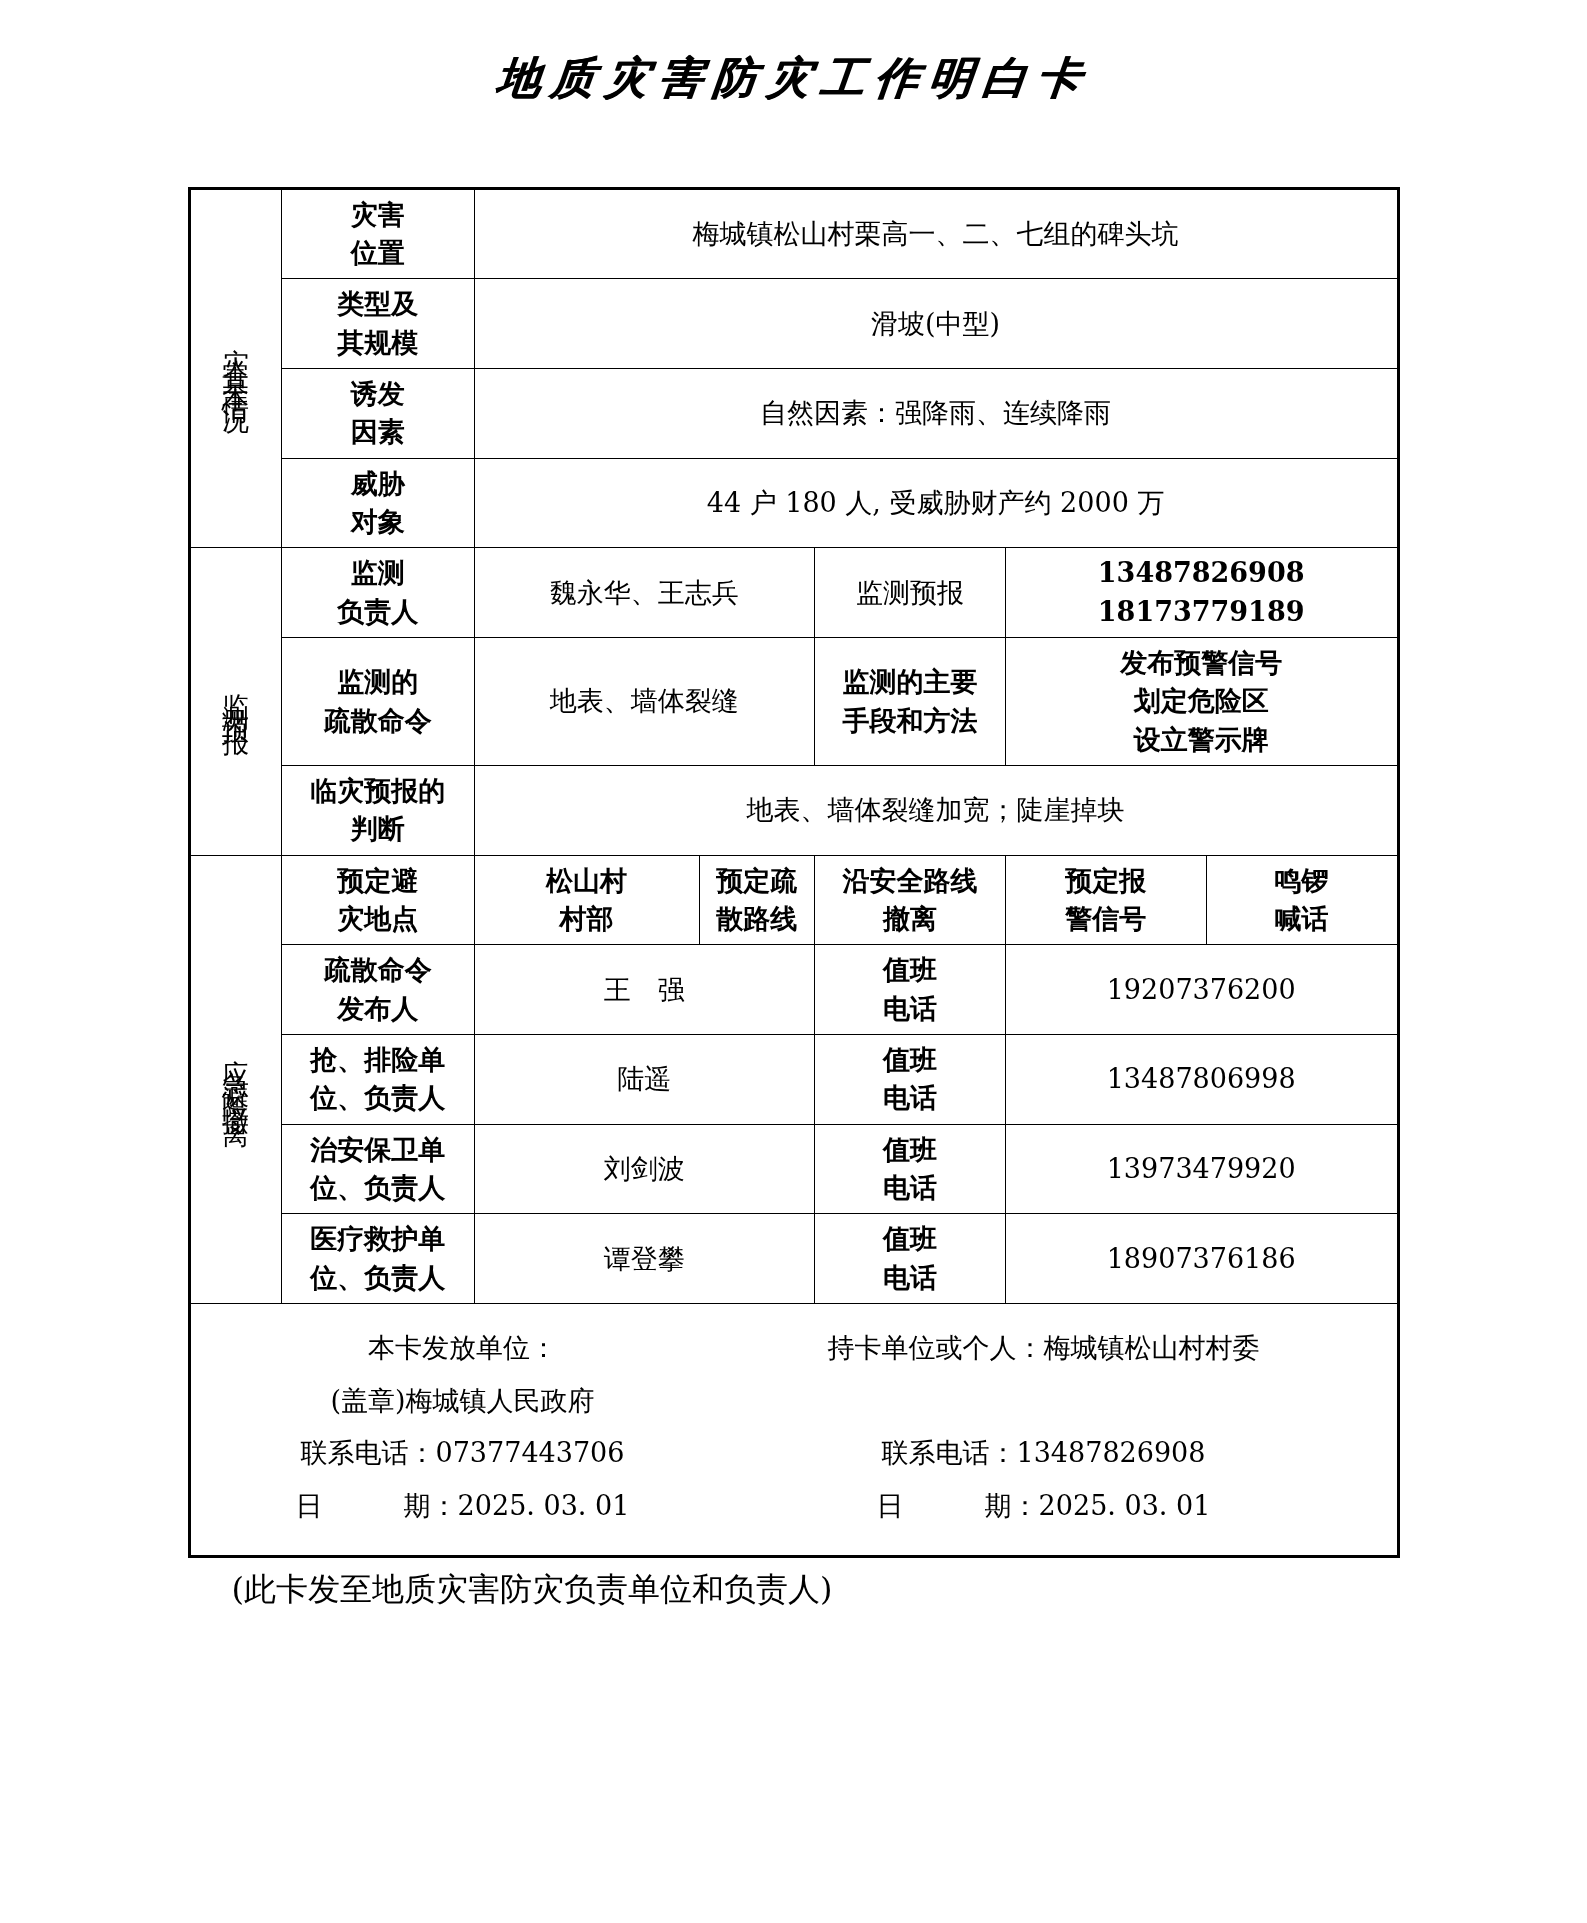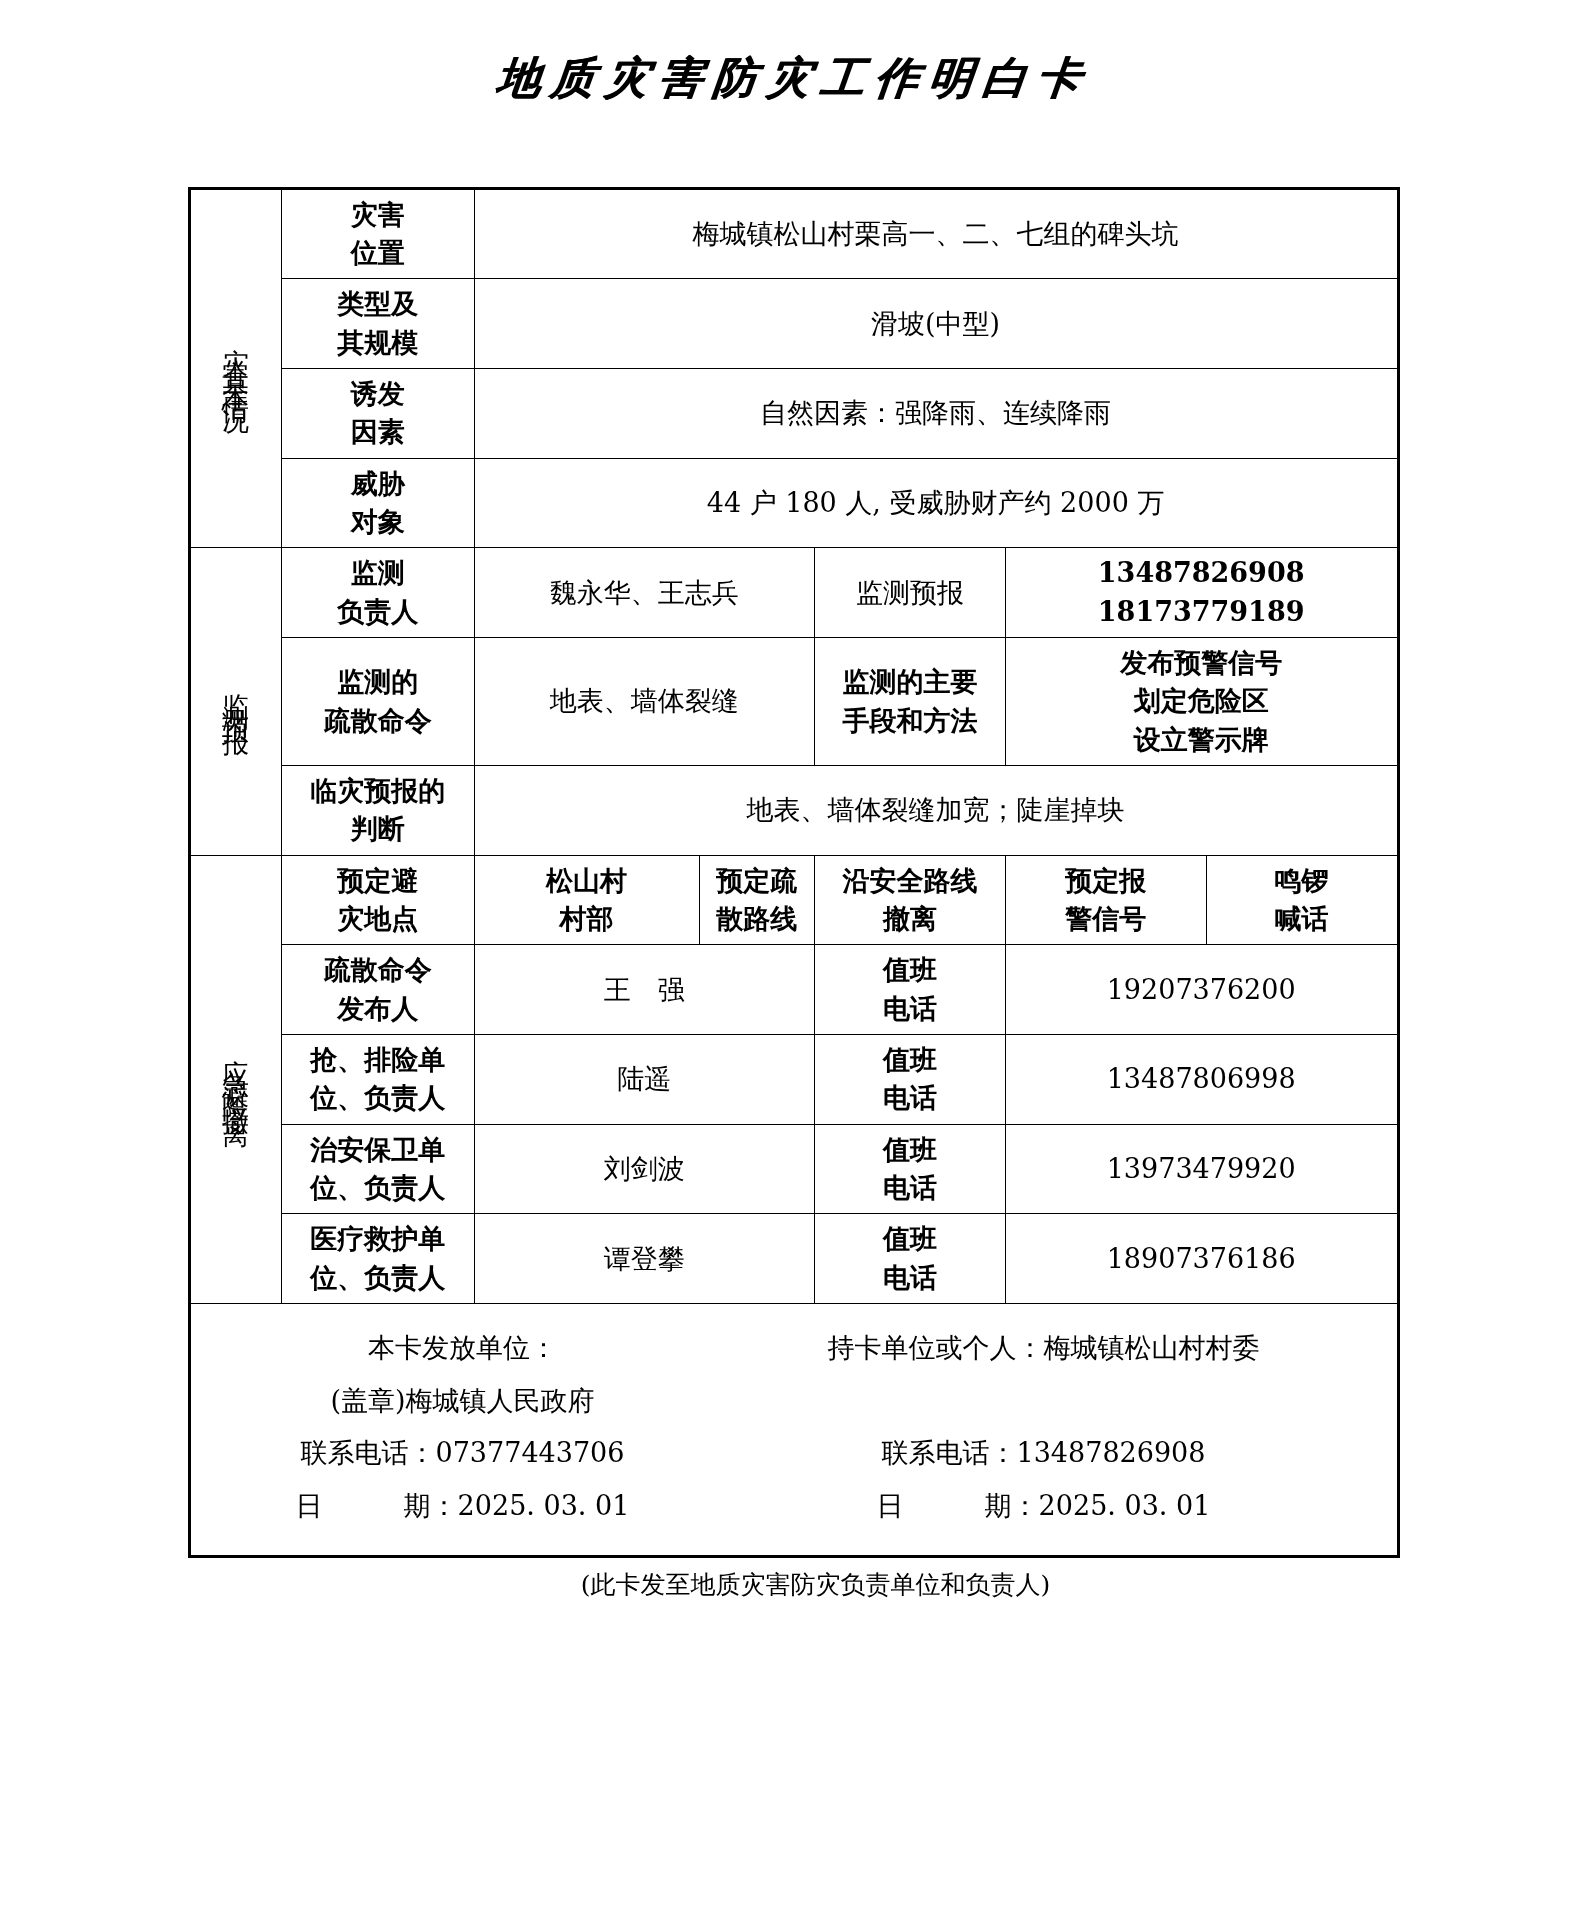--- a/index.html
+++ b/index.html
@@ -95,24 +95,23 @@
     line-height: 1.95;
     white-space: nowrap;
   }
   .footer-left  { width: 500px; flex: 0 0 500px; }
   .footer-right { flex: 1 1 auto; }
 
   
   .note {
     width: 1212px;
     margin: 10px auto 8px auto;
-    font-size: 25px;
+    font-size: 32px;
     padding-left: 44px;
     box-sizing: border-box;
-    text-align: center;
   }
 </style>
 </head>
 <body>
 
 <div class="page">
 
   <div class="title">地质灾害防灾工作明白卡</div>
 
   <div class="table-wrap">

